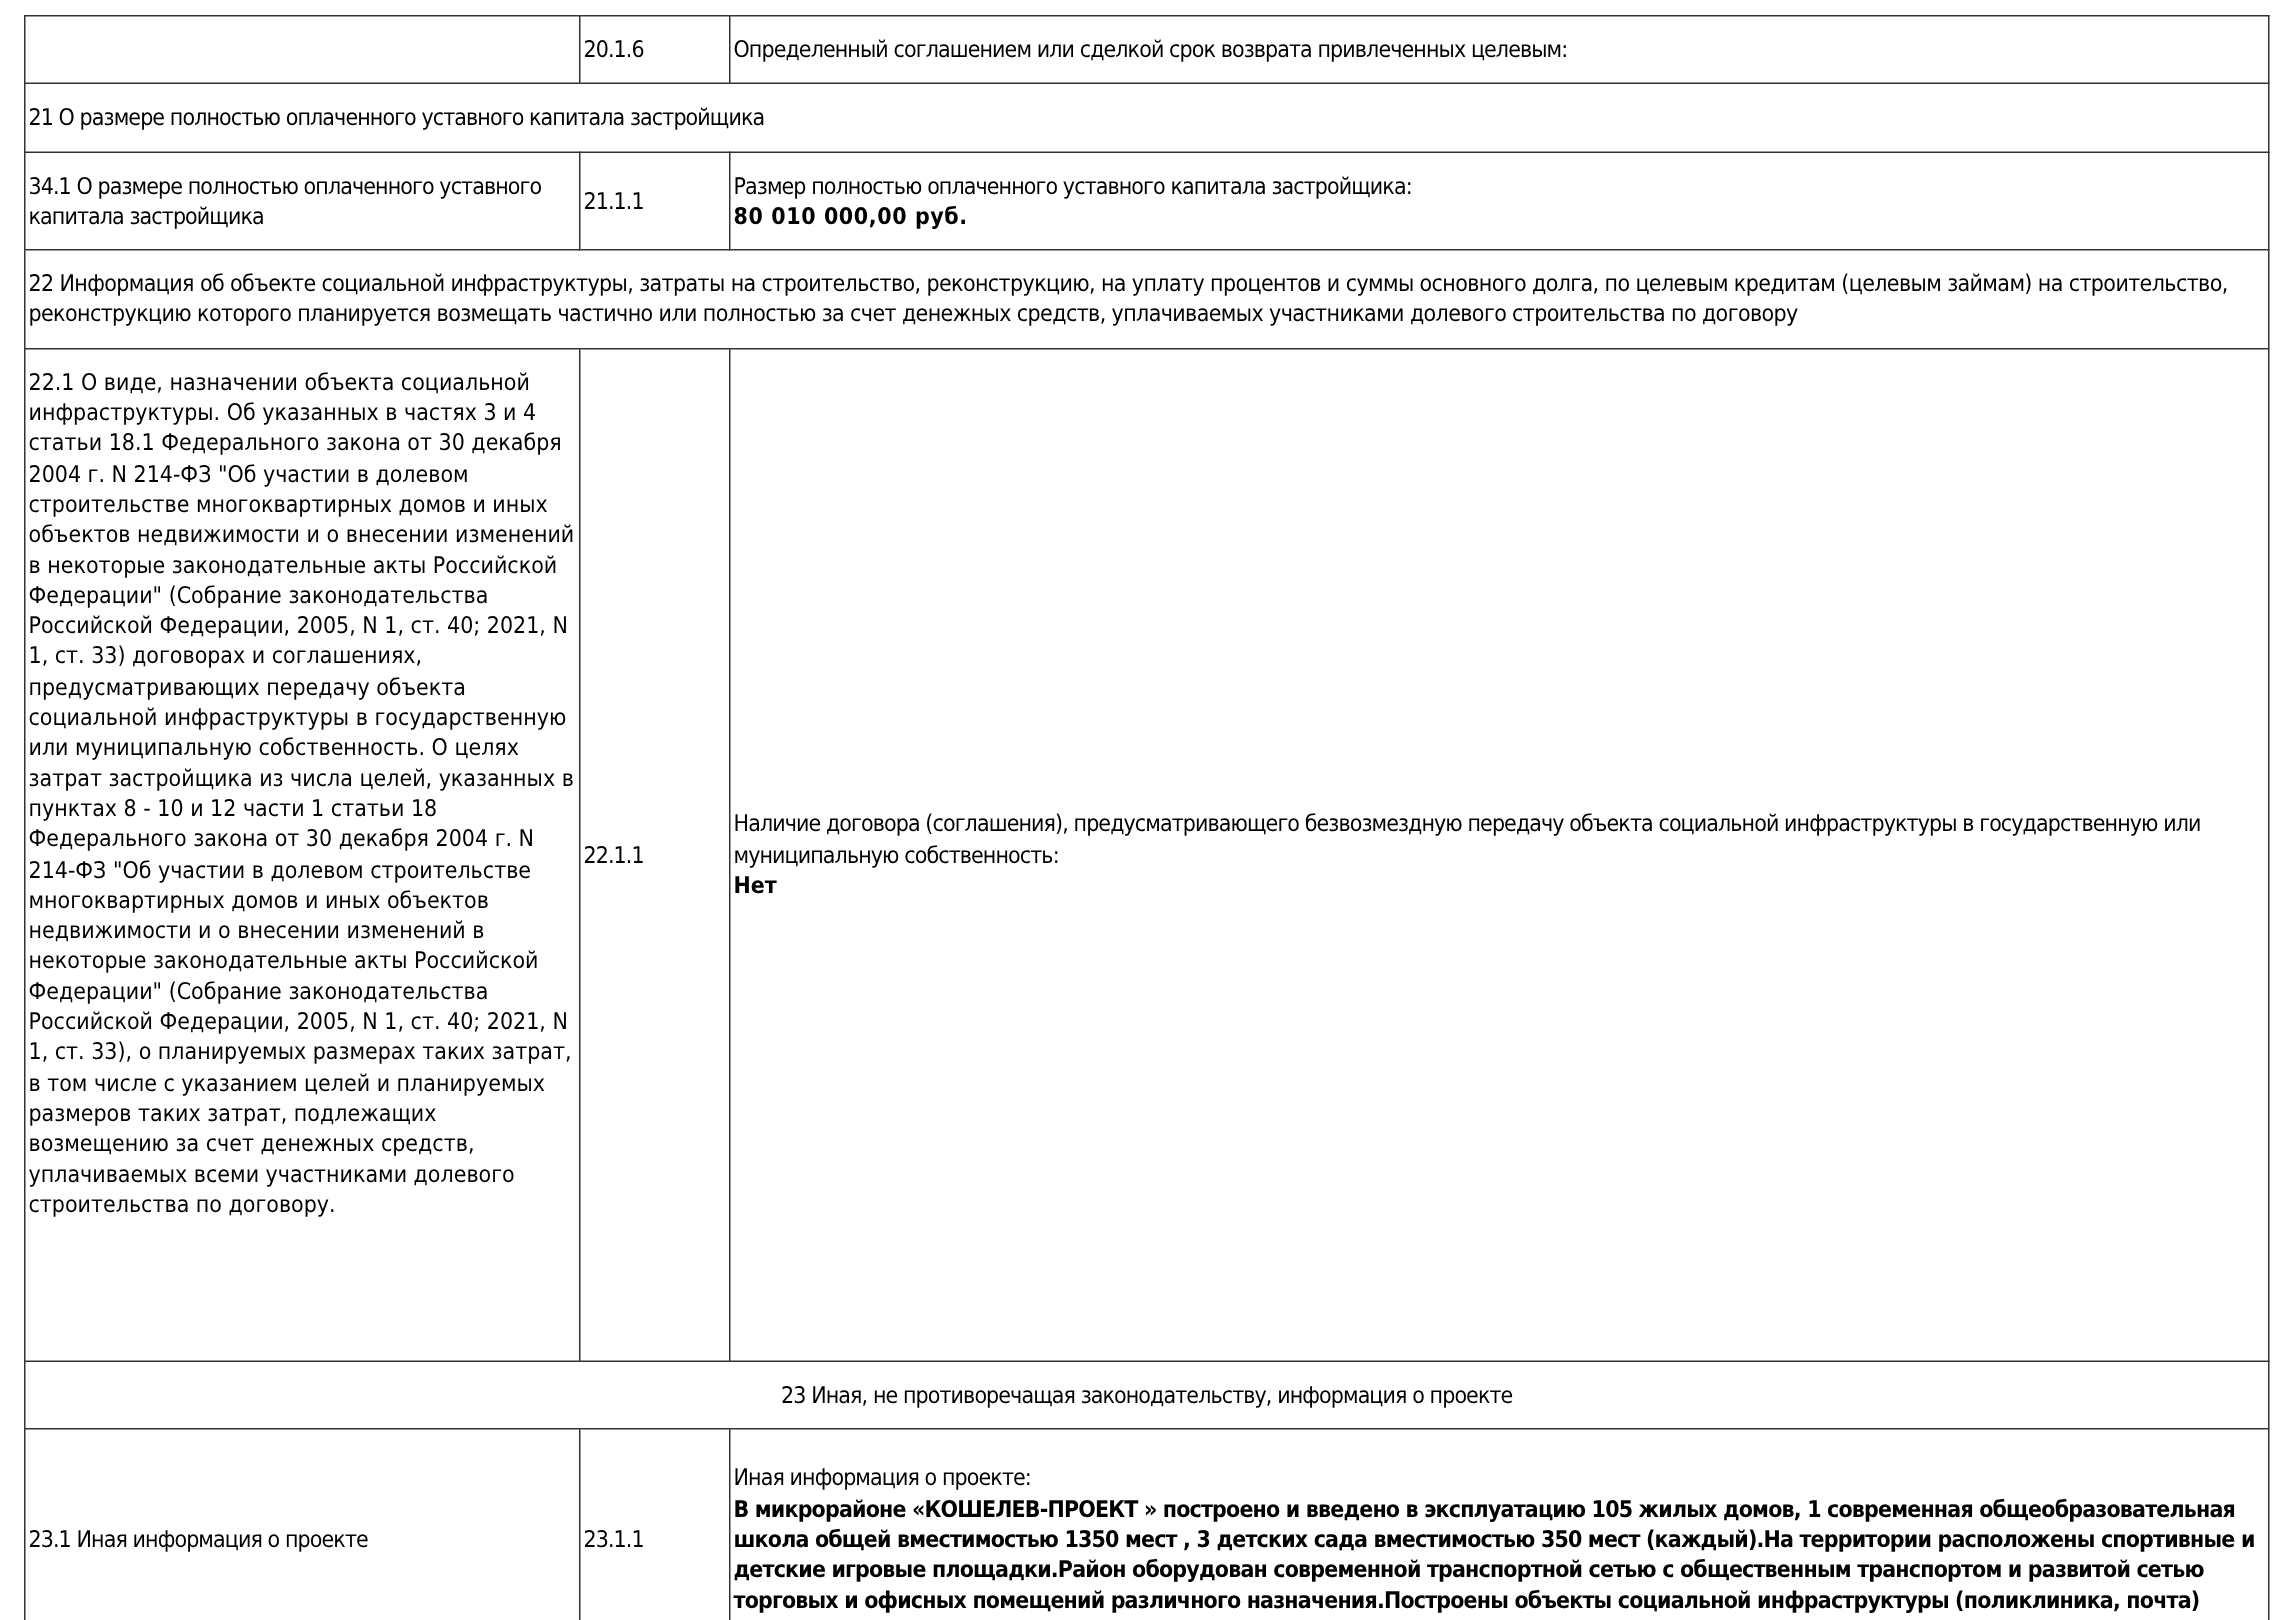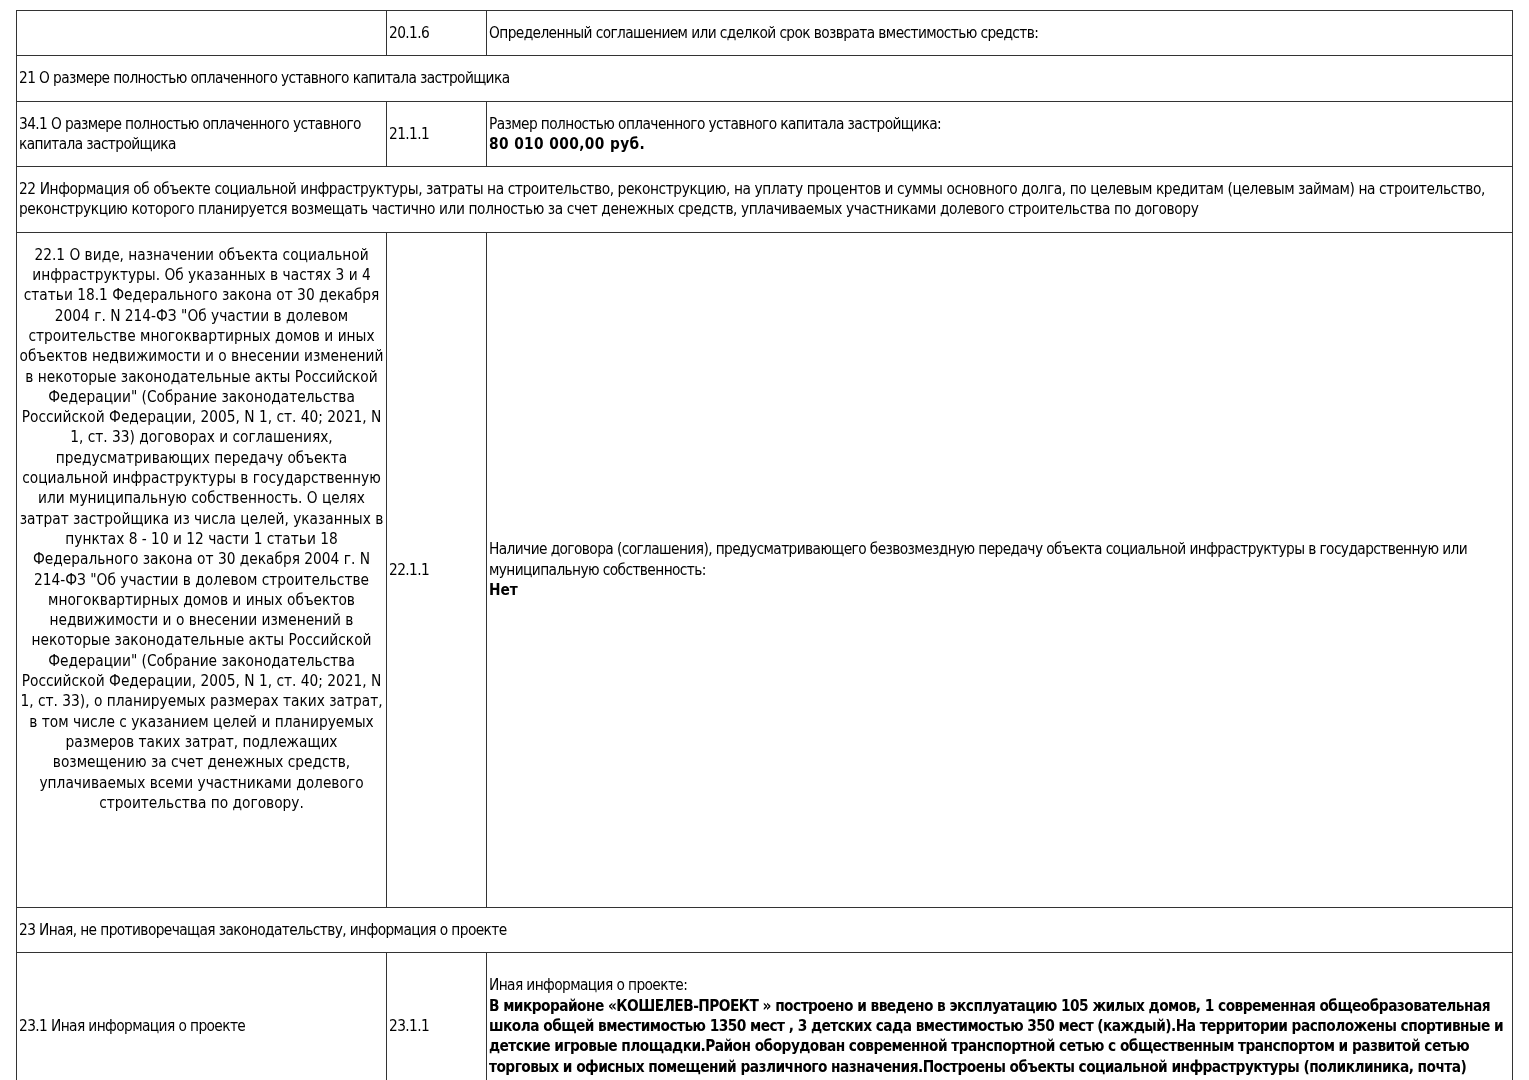--- a/index.html
+++ b/index.html
@@ -7,39 +7,39 @@
          font-family:"DejaVu Sans", sans-serif; color:#000; }
   .grid { position:absolute; left:16px; top:10px; width:1497px; border-collapse:collapse; table-layout:fixed; }
   .grid td { border:1.5px solid #333; padding:12px 2px; vertical-align:middle;
              font-size:15.3px; line-height:20.3px; font-stretch:condensed; }
   .narrow { letter-spacing:-0.6px; }
   .sec { letter-spacing:-0.4px; }
   .c1 { width:370px; }
   .c2 { width:100px; }
   .c3 { }
   .bold { font-weight:bold; }
-  .top { vertical-align:top !important;text-align:center; }
+  .top { vertical-align:top !important; }
   .bigtext { letter-spacing:-0.55px; }
   .val-strong { font-weight:bold; letter-spacing:0.4px; }
 </style>
 </head>
 <body>
 
 <table class="grid">
   <colgroup>
       <col class="c1">
       <col class="c2">
       <col class="c3">
     </colgroup>
 
   <tbody>
       <tr style="height:26px;">
     <td class="narrow"></td>
     <td class="narrow">20.1.6</td>
-    <td class="narrow"><span>Определенный соглашением или сделкой срок возврата вместимостью средств:</span></td>
+    <td class="narrow"><span>Определенный соглашением или сделкой срок возврата привлеченных целевым:</span></td>
   </tr>
 
 
   <tr style="height:24px;">
     <td class="narrow" colspan="3">21 О размере полностью оплаченного уставного капитала застройщика</td>
   </tr>
 
   <tr style="height:44px;">
     <td class="narrow">34.1 О размере полностью оплаченного уставного капитала застройщика</td>
     <td class="narrow">21.1.1</td>
@@ -57,21 +57,21 @@
     <td class="top">
       <div>22.1 О виде, назначении объекта социальной инфраструктуры. Об указанных в частях 3 и 4 статьи 18.1 Федерального закона от 30 декабря 2004 г. N 214-ФЗ "Об участии в долевом строительстве многоквартирных домов и иных объектов недвижимости и о внесении изменений в некоторые законодательные акты Российской Федерации" (Собрание законодательства Российской Федерации, 2005, N 1, ст. 40; 2021, N 1, ст. 33) договорах и соглашениях, предусматривающих передачу объекта социальной инфраструктуры в государственную или муниципальную собственность. О целях затрат застройщика из числа целей, указанных в пунктах 8 - 10 и 12 части 1 статьи 18 Федерального закона от 30 декабря 2004 г. N 214-ФЗ "Об участии в долевом строительстве многоквартирных домов и иных объектов недвижимости и о внесении изменений в некоторые законодательные акты Российской Федерации" (Собрание законодательства Российской Федерации, 2005, N 1, ст. 40; 2021, N 1, ст. 33), о планируемых размерах таких затрат, в том числе с указанием целей и планируемых размеров таких затрат, подлежащих возмещению за счет денежных средств, уплачиваемых всеми участниками долевого строительства по договору.</div>
     </td>
     <td class="narrow">22.1.1</td>
     <td>
       <div class="narrow">Наличие договора (соглашения), предусматривающего безвозмездную передачу объекта социальной инфраструктуры в государственную или муниципальную собственность:</div>
       <div class="bold">Нет</div>
     </td>
   </tr>
 
-  <tr style="height:19px;">
+  <tr style="height:19px;text-align:center;">
     <td class="narrow" colspan="3">23 Иная, не противоречащая законодательству, информация о проекте</td>
   </tr>
 
   <tr style="height:147px;">
     <td class="narrow">23.1 Иная информация о проекте</td>
     <td class="narrow">23.1.1</td>
     <td>
       <div class="narrow">Иная информация о проекте:</div>
       <div class="bold bigtext">В микрорайоне «КОШЕЛЕВ-ПРОЕКТ » построено и введено в эксплуатацию 105 жилых домов, 1 современная общеобразовательная школа общей вместимостью 1350 мест , 3 детских сада вместимостью 350 мест (каждый).На территории расположены спортивные и детские игровые площадки.Район оборудован современной транспортной сетью с общественным транспортом и развитой сетью торговых и офисных помещений различного назначения.Построены объекты социальной инфраструктуры (поликлиника, почта)</div>
     </td>

